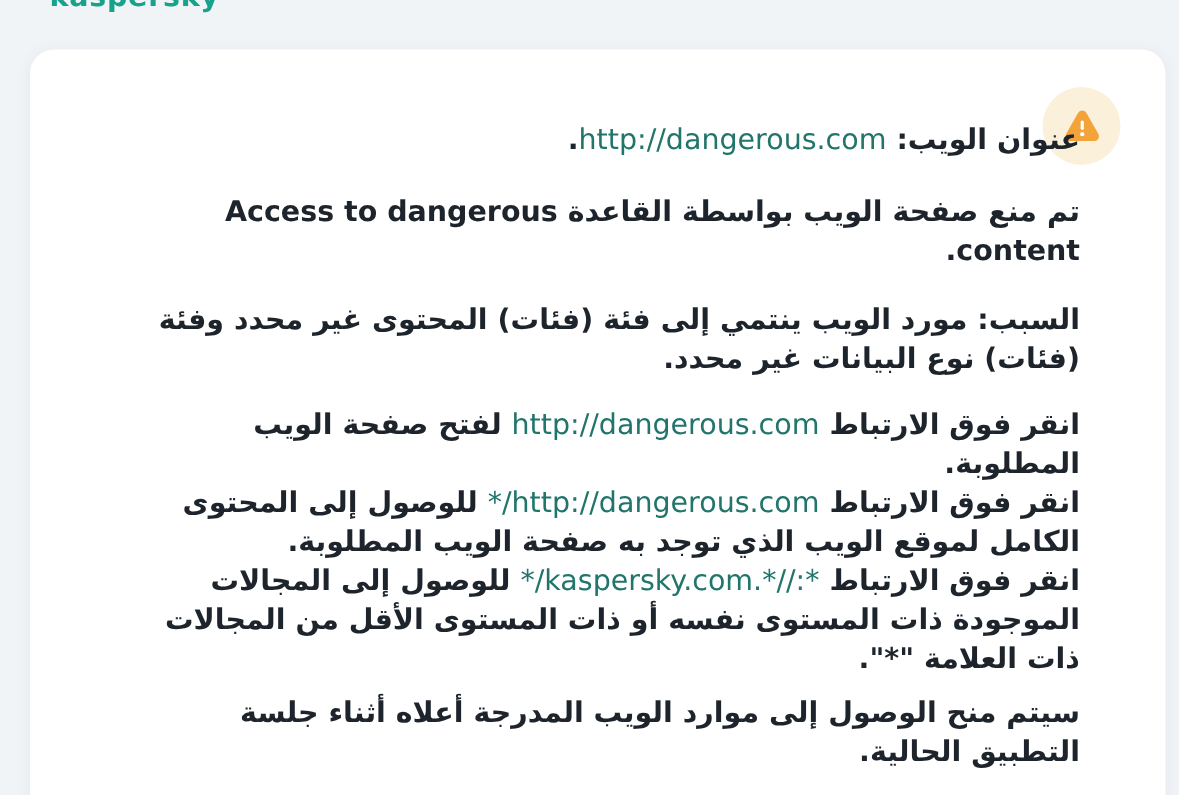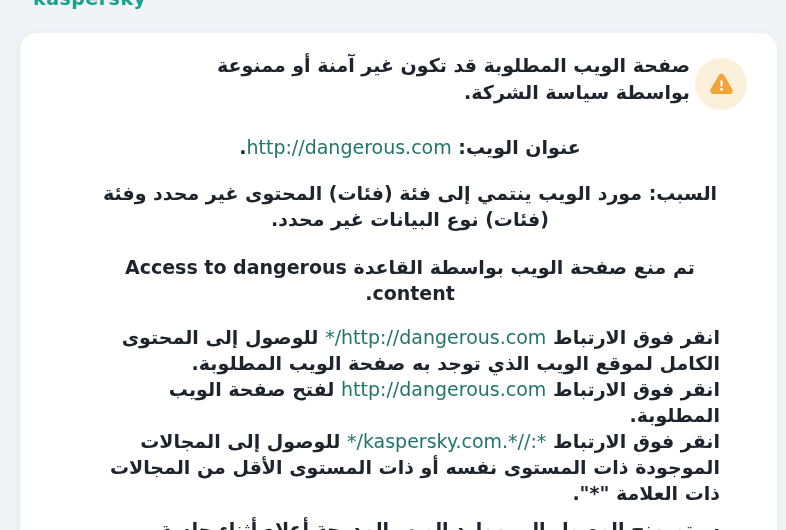--- a/index.html
+++ b/index.html
@@ -24,21 +24,21 @@
     display:flex;align-items:center;justify-content:center;
   }
   .content{
     position:absolute;top:19px;right:57px;width:620px;
     direction:rtl;text-align:right;
     color:#1d242b;font-weight:700;font-size:19px;line-height:26px;
   }
   .heading{
     margin:0 30px 0 0;width:552px;line-height:27px;
   }
-  .p{margin:0;text-align:center;}
+  .p{margin:0;}
   .p-url{margin-top:28px;}
   .p-rule{margin-top:22px;}
   .p-reason{margin-top:20px;}
   .p-instr{margin-top:18px;}
   .p-session{margin-top:10px;}
   .lnk{
     color:#21756b;text-decoration:none;font-weight:400;cursor:pointer;
   }
 </style>
 </head>
@@ -53,32 +53,31 @@
       <svg width="27" height="27" viewBox="0 0 24 24" aria-hidden="true">
         <path d="M10.3 4.1a2 2 0 0 1 3.4 0l7.2 12.6a2 2 0 0 1-1.7 3H4.8a2 2 0 0 1-1.7-3Z" fill="#f2a33a" stroke="#f2a33a" stroke-width="1.6" stroke-linejoin="round"></path>
         <rect x="11.05" y="8.3" width="1.9" height="5.6" rx="0.95" fill="#ffffff"></rect>
         <circle cx="12" cy="16.4" r="1.25" fill="#ffffff"></circle>
       </svg>
     </span>
   </div>
 
   <div class="content" dir="rtl">
 
-    <div class="heading">صفحة الويب المطلوبة قد تكون غير آمنة أو ممنوعة بواسطة سياسة الشركة.</div>
 
     <p class="p p-url"><span>عنوان الويب: </span><a class="lnk">http://dangerous.com</a><span>.</span></p>
 
+    <p class="p p-rule"><span>تم منع صفحة الويب بواسطة القاعدة </span><span>Access to dangerous content</span><span>.</span></p>
+
     <p class="p p-reason">السبب: مورد الويب ينتمي إلى فئة (فئات) المحتوى غير محدد وفئة (فئات) نوع البيانات غير محدد.</p>
 
-    <p class="p p-rule"><span>تم منع صفحة الويب بواسطة القاعدة </span><span>Access to dangerous content</span><span>.</span></p>
+    <div class="p-instr">
+      <div><span>انقر فوق الارتباط </span><a class="lnk">http://dangerous.com</a><span> لفتح صفحة الويب المطلوبة.</span></div>
 
-    <div class="p-instr">
       <div><span>انقر فوق الارتباط </span><a class="lnk">http://dangerous.com/*</a><span> للوصول إلى المحتوى الكامل لموقع الويب الذي توجد به صفحة الويب المطلوبة.</span></div>
-
-      <div><span>انقر فوق الارتباط </span><a class="lnk">http://dangerous.com</a><span> لفتح صفحة الويب المطلوبة.</span></div>
 
       <div><span>انقر فوق الارتباط </span><a class="lnk">*://*.kaspersky.com/*</a><span> للوصول إلى المجالات الموجودة ذات المستوى نفسه أو ذات المستوى الأقل من المجالات ذات العلامة "*".</span></div>
     </div>
 
     <div class="p-session">
       <div>سيتم منح الوصول إلى موارد الويب المدرجة أعلاه أثناء جلسة التطبيق الحالية.</div>
 
     </div>
 
   </div>

